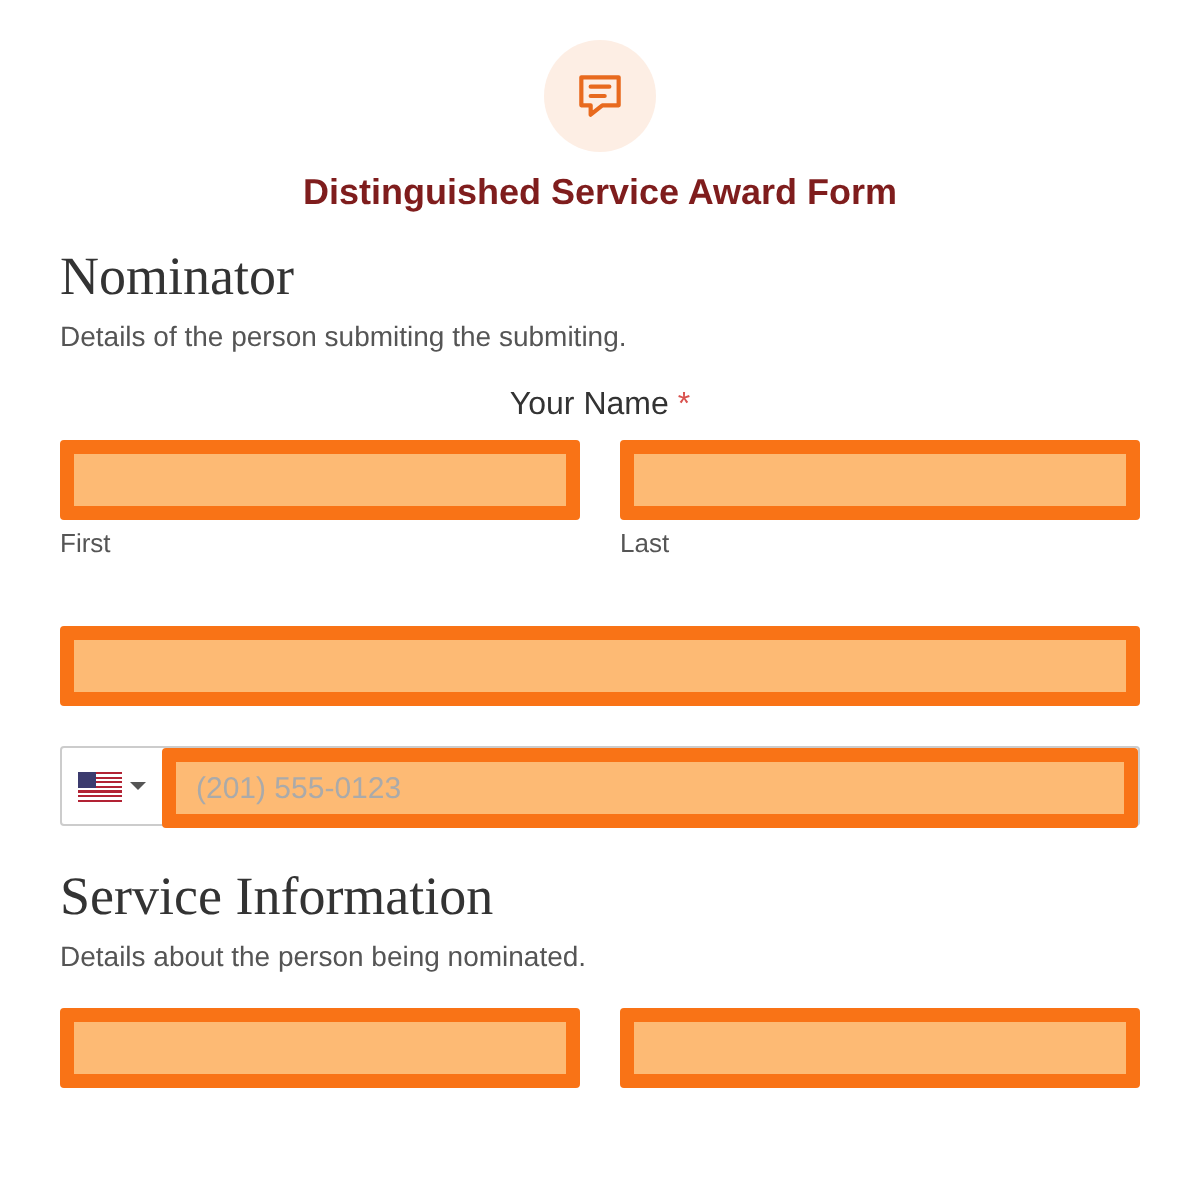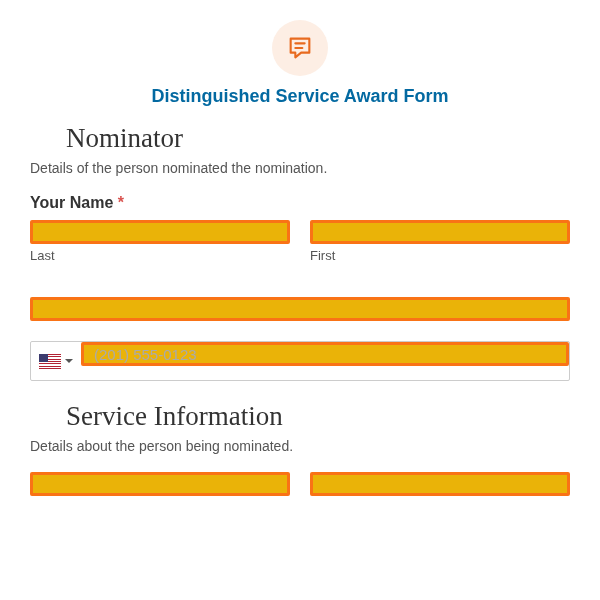--- a/index.html
+++ b/index.html
@@ -15,64 +15,64 @@
     width: 56px; height: 56px;
     background: #fdeee4;
     border-radius: 50%;
     display: inline-flex;
     align-items: center; justify-content: center;
     margin-bottom: 10px;
   }
   .form-title {
     font-size: 18px;
     font-weight: 600;
-    color: #0369a1;
+    color: #7f1d1d;
   }
   .section-heading {
     font-family: Georgia, "Times New Roman", serif;
     font-size: 27px;
     font-weight: 400;
     color: #333;
     margin-top: 16px;
     margin-bottom: 6px;
-    margin-left: 36px;
   }
   .section-desc {
     font-size: 14px;
     color: #555;
     margin-bottom: 18px;
   }
   .field-label {
     font-size: 16px;
-    font-weight: 700;
+    font-weight: 400;
     color: #333;
     margin-bottom: 8px;
     display: block;
+    text-align: center;
   }
   .req { color: #d9534f; }
   .row {
     display: flex;
     gap: 20px;
     margin-bottom: 4px;
   }
   .col { flex: 1; display: flex; flex-direction: column; }
   .sub-label {
     font-size: 13px;
     color: #555;
     margin-top: 4px;
     margin-bottom: 14px;
   }
   input[type="text"] {
     width: 100%;
-    height: 24px;
-    border: 3px solid #f97316;
+    height: 40px;
+    border: 7px solid #f97316;
     border-radius: 2px;
     padding: 0 10px;
     font-size: 15px;
-    background: #eab308;
+    background: #fdba74;
   }
   .field-block { margin-bottom: 20px; }
   .phone-wrap {
     display: flex;
     border: 1px solid #ccc;
     border-radius: 2px;
     height: 40px;
     align-items: stretch;
   }
   .flag-select {
@@ -125,35 +125,35 @@
     <svg width="28" height="28" viewBox="0 0 24 24" fill="none" stroke="#e86a1e" stroke-width="1.8" stroke-linecap="round" stroke-linejoin="round">
       <path d="M4 4h16v12H13l-5 4v-4H4z"></path>
       <line x1="8" y1="8" x2="16" y2="8"></line>
       <line x1="8" y1="12" x2="14" y2="12"></line>
     </svg>
   </div>
   <div class="form-title">Distinguished Service Award Form</div>
 </div>
 
 <h2 class="section-heading">Nominator</h2>
-<p class="section-desc">Details of the person nominated the nomination.</p>
+<p class="section-desc">Details of the person submiting the submiting.</p>
 
 <div class="field-block">
   <label class="field-label">
     <span>Your Name</span>
     <span class="req">*</span>
   </label>
   <div class="row">
     <div class="col">
       <input type="text" style="">
-      <span class="sub-label">Last</span>
+      <span class="sub-label">First</span>
     </div>
     <div class="col">
       <input type="text" style="">
-      <span class="sub-label">First</span>
+      <span class="sub-label">Last</span>
     </div>
   </div>
 </div>
 
 <div class="field-block">
   <input type="text" style="">
 </div>
 
 <div class="field-block">
   <div class="phone-wrap">

